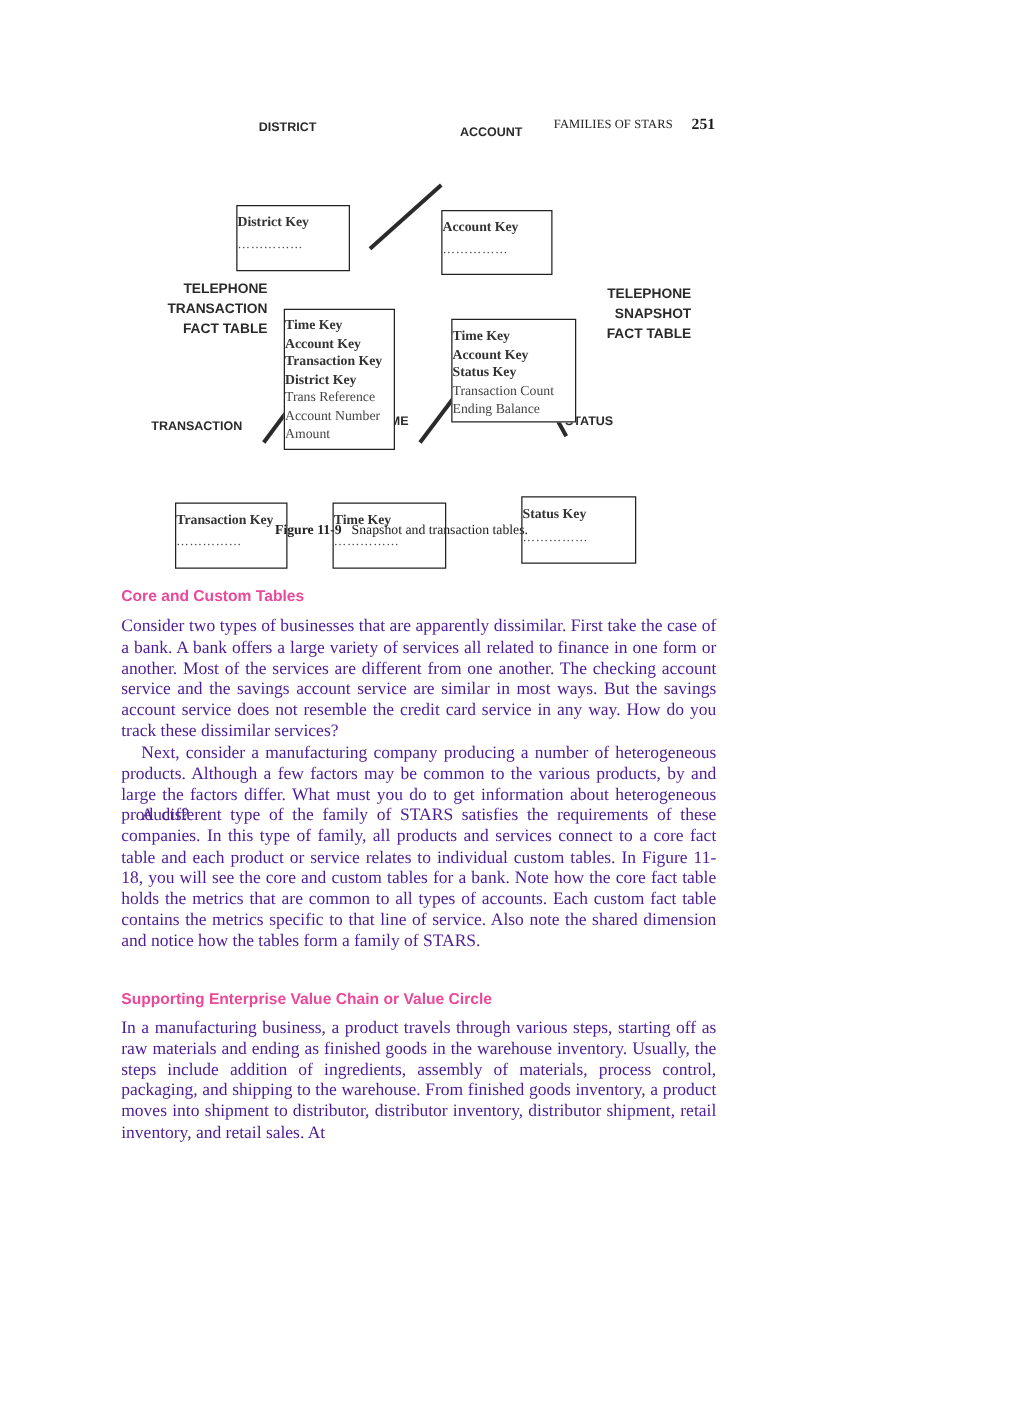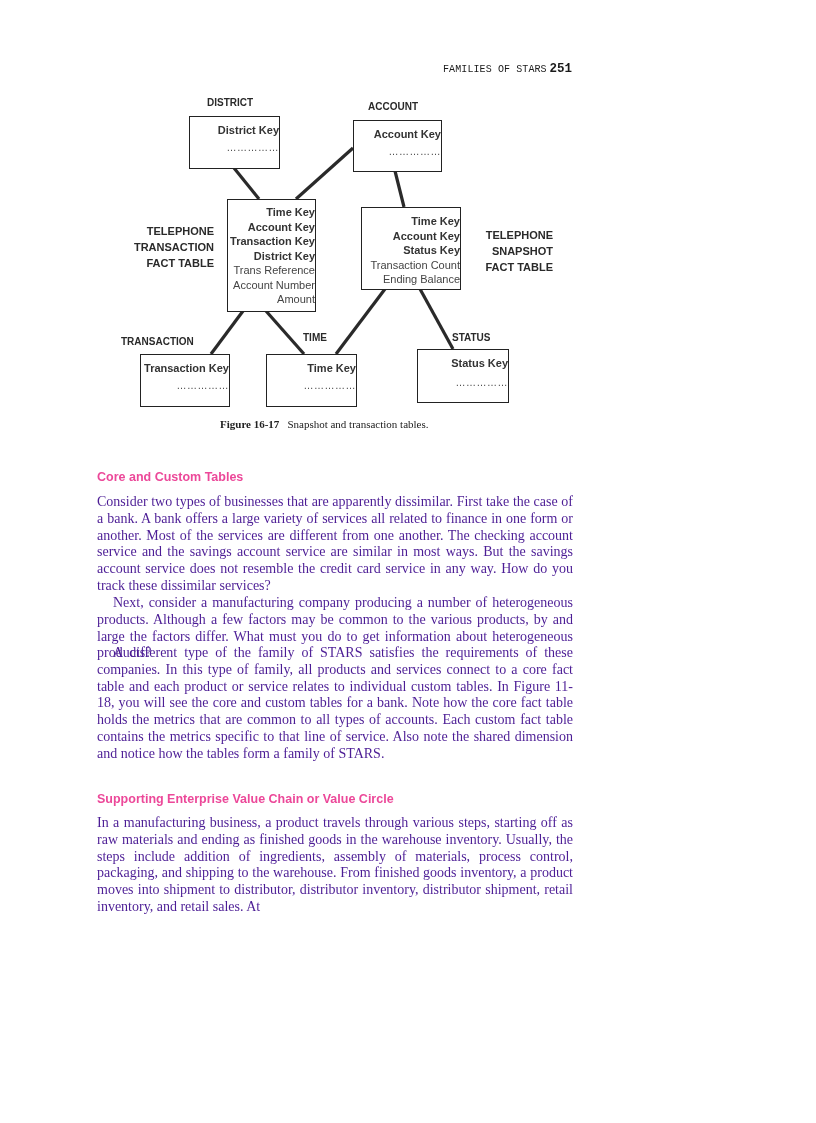--- a/index.html
+++ b/index.html
@@ -1,29 +1,29 @@
 <!DOCTYPE html>
 <html><head>
 <meta charset="utf-8">
 <style>
   html, body { margin: 0; padding: 0; background: #ffffff; }
   body { width: 816px; height: 1123px; position: relative; overflow: hidden; color: #1a1a1a; }
-  .sans { font-family: Liberation Mono, monospace; }
+  .sans { font-family: Liberation Serif, serif; margin-top: 30px; }
 
   .running-head { position: absolute; top: 63px; left: 430px; width: 142px; height: 16px; font-size: 10px; }
   .running-head .title { position: absolute; left: 13px; top: 1px; letter-spacing: 0.1px; }
   .running-head .pageno { position: absolute; right: 0; top: -1px; font-weight: bold; font-size: 12.5px; }
 
   .figure { position: absolute; left: 0; top: 0; width: 816px; height: 440px; }
   .figure svg { position: absolute; left: 0; top: 0; }
 
   .dim-label { position: absolute; font-family: "Liberation Sans", sans-serif; font-weight: bold; font-size: 10px; color: #2a2a2a; white-space: nowrap; }
   .fact-label { position: absolute; font-family: "Liberation Sans", sans-serif; font-weight: bold; font-size: 11px; line-height: 16px; text-align: right; color: #2a2a2a; }
 
-  .box { position: absolute; border: 1.5px solid #222; background: #fff; box-sizing: border-box; text-align: right; font-family: Liberation Sans, sans-serif; color: #333; }
+  .box { position: absolute; border: 1.5px solid #222; background: #fff; box-sizing: border-box; text-align: left; font-family: Liberation Serif, serif; color: #333; margin-top: 48px; }
   .box .key { font-weight: bold; font-size: 11px; display: block; }
   .box .dots { font-size: 10px; display: block; letter-spacing: 0.5px; color: #444; }
   .box .line-b { font-weight: bold; font-size: 11px; line-height: 14.5px; display: block; }
   .box .line-n { font-size: 11px; line-height: 14.5px; display: block; color: #444; }
 
   .caption { position: absolute; top: 418px; left: 220px; font-family: "Liberation Serif", serif; font-size: 11px; color: #222; white-space: nowrap; }
   .caption .fig-num { font-weight: bold; margin-right: 8px; }
 
   .section-heading { position: absolute; left: 97px; font-family: "Liberation Sans", sans-serif; font-weight: bold; font-size: 12.5px; color: #ec4899; white-space: nowrap; }
   .para { position: absolute; left: 97px; width: 476px; font-family: "Liberation Serif", serif; font-size: 14px; line-height: 16.8px; text-align: justify; color: #4c1d95; margin: 0; }
@@ -111,21 +111,21 @@
     <span class="key">Time Key</span>
     <span class="dots" style="margin-top:6px;">……………</span>
   </div>
 
   <div class="box" style="left:417px; top:349px; width:92px; height:54px; padding-top:7px;">
     <span class="key">Status Key</span>
     <span class="dots" style="margin-top:8px;">……………</span>
   </div>
 
   <div class="caption">
-    <span class="fig-num">Figure 16-17</span><span>Snapshot and transaction tables.</span>
+    <span class="fig-num">Figure 11-9</span><span>Snapshot and transaction tables.</span>
   </div>
 </div>
 
 <div class="section-heading" style="top:470px;">Core and Custom Tables</div>
 <p class="para" style="top:494px;">Consider two types of businesses that are apparently dissimilar. First take the case of a bank. A bank offers a large variety of services all related to finance in one form or another. Most of the services are different from one another. The checking account service and the savings account service are similar in most ways. But the savings account service does not resemble the credit card service in any way. How do you track these dissimilar services?</p>
 <p class="para indent" style="top:595px;">Next, consider a manufacturing company producing a number of heterogeneous products. Although a few factors may be common to the various products, by and large the factors differ. What must you do to get information about heterogeneous products?</p>
 <p class="para indent" style="top:645px;">A different type of the family of STARS satisfies the requirements of these companies. In this type of family, all products and services connect to a core fact table and each product or service relates to individual custom tables. In Figure 11-18, you will see the core and custom tables for a bank. Note how the core fact table holds the metrics that are common to all types of accounts. Each custom fact table contains the metrics specific to that line of service. Also note the shared dimension and notice how the tables form a family of STARS.</p>
 
 <div class="section-heading" style="top:792px;">Supporting Enterprise Value Chain or Value Circle</div>
 <p class="para" style="top:815px;">In a manufacturing business, a product travels through various steps, starting off as raw materials and ending as finished goods in the warehouse inventory. Usually, the steps include addition of ingredients, assembly of materials, process control, packaging, and shipping to the warehouse. From finished goods inventory, a product moves into shipment to distributor, distributor inventory, distributor shipment, retail inventory, and retail sales. At</p>

